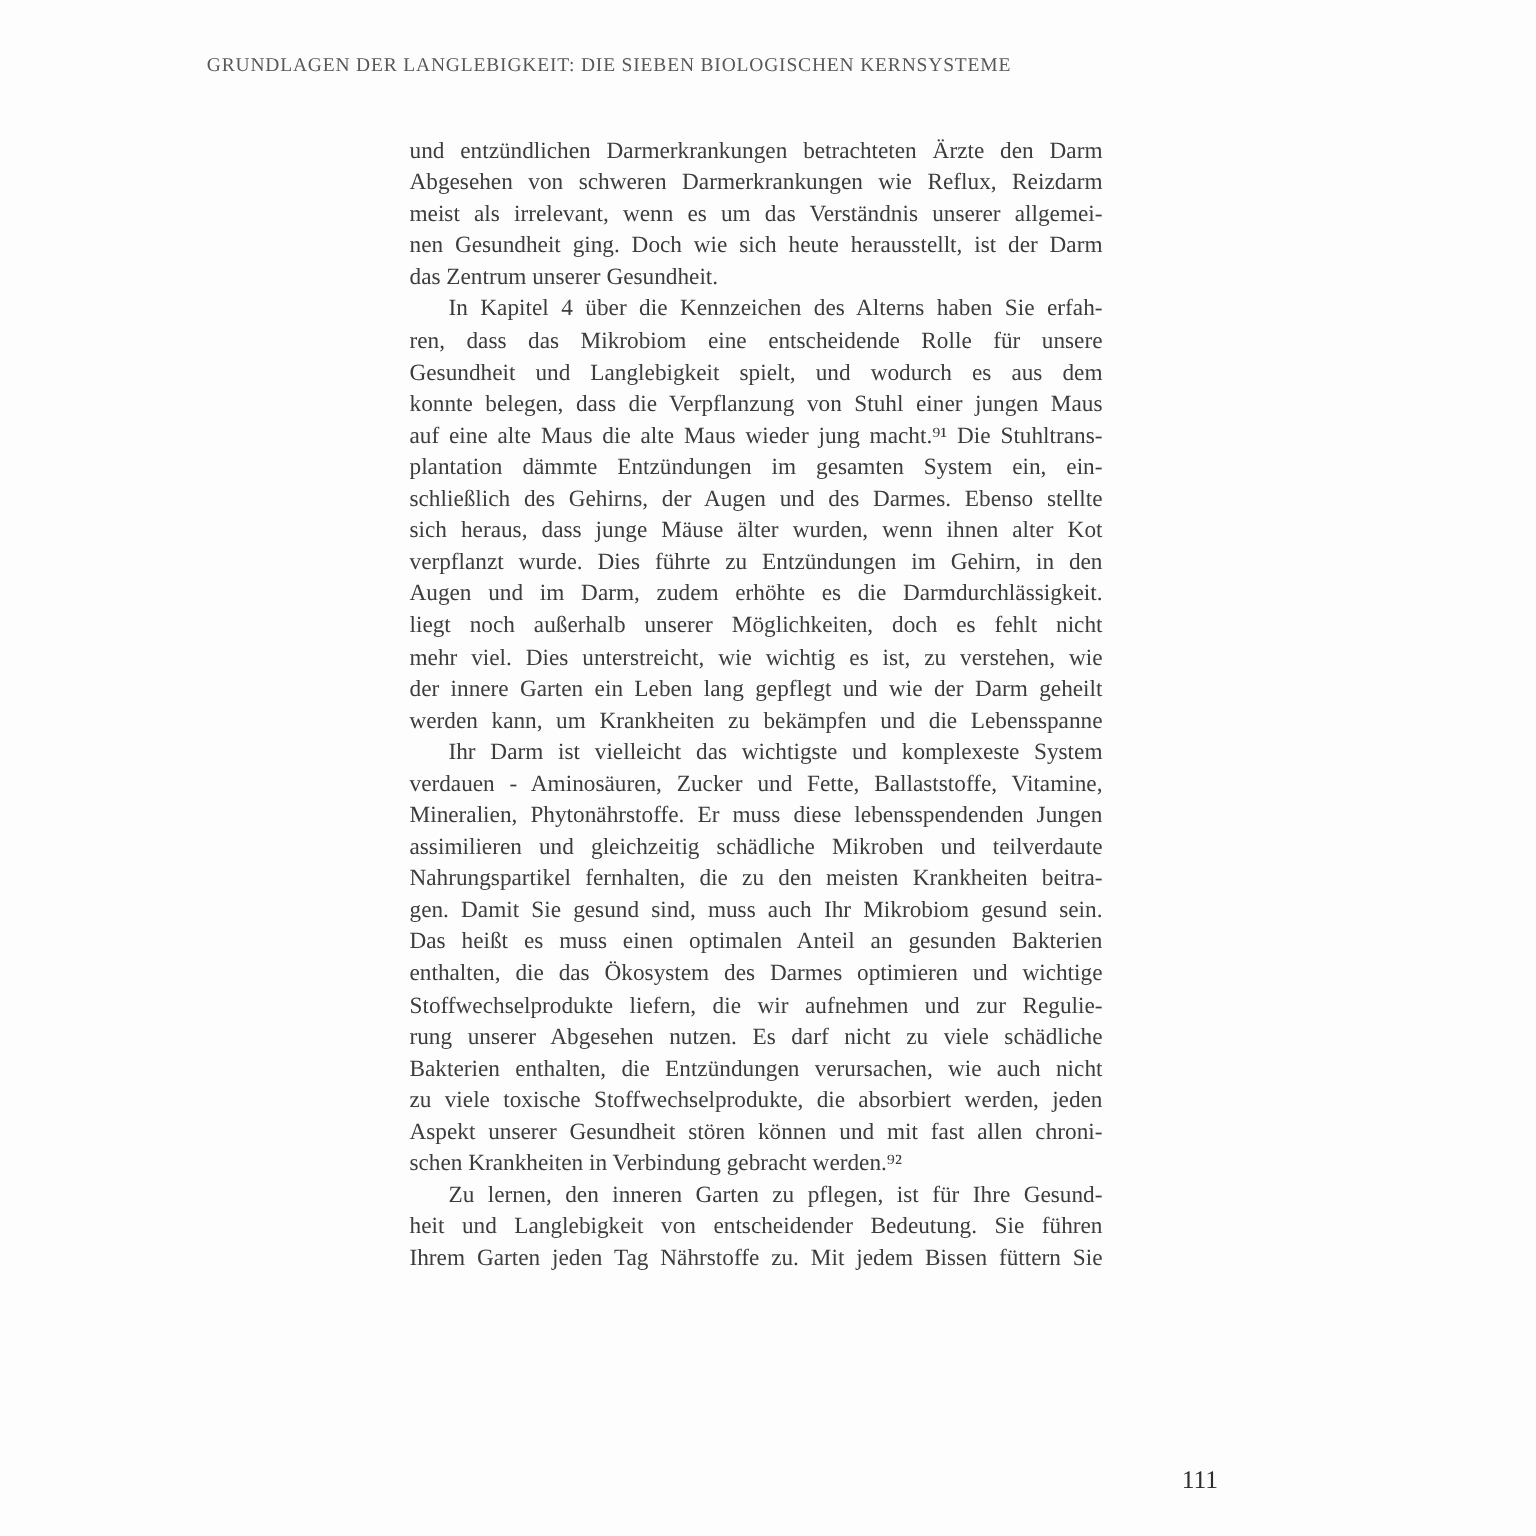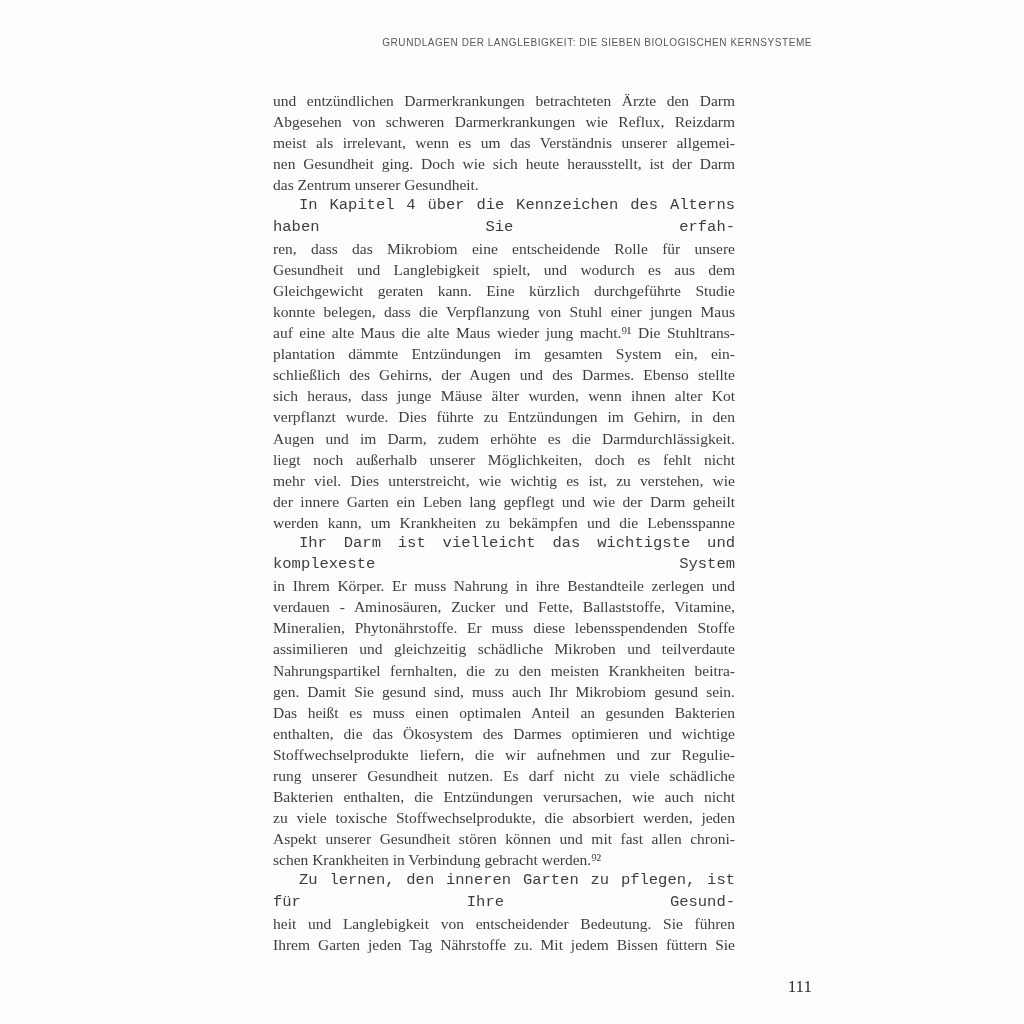--- a/index.html
+++ b/index.html
@@ -12,23 +12,23 @@
     width: 1024px;
     height: 1024px;
     background: #fdfdfd;
     overflow: hidden;
   }
   .running-header {
     position: absolute;
     top: 36px;
     left: 0;
     right: 212px;
-    text-align: right;
-    font-family: Liberation Sans, sans-serif;
-    font-size: 10px;
+    text-align: center;
+    font-family: Liberation Serif, serif;
+    font-size: 13px;
     line-height: 14px;
     letter-spacing: 0.55px;
     color: #585858;
     white-space: nowrap;
   }
   .body-text {
     position: absolute;
     left: 273px;
     top: 90px;
     width: 462px;
@@ -36,21 +36,21 @@
     font-size: 15.5px;
     line-height: 21.1px;
     color: #3d3d3d;
   }
   .paragraph { margin: 0; }
   .line {
     text-align: justify;
     text-align-last: justify;
   }
   .line.end { text-align-last: left; }
-  .line.indent { text-indent: 26px; font-family: Liberation Mono, monospace; }
+  .line.indent { text-indent: 26px; }
   .page-number {
     position: absolute;
     top: 977px;
     right: 212px;
     font-family: "Liberation Serif", "DejaVu Serif", serif;
     font-size: 17px;
     line-height: 20px;
     color: #2d2d2d;
     text-align: center;
   }
@@ -66,45 +66,43 @@
         <div class="line">und entzündlichen Darmerkrankungen betrachteten Ärzte den Darm</div>
         <div class="line">Abgesehen von schweren Darmerkrankungen wie Reflux, Reizdarm</div>
         <div class="line">meist als irrelevant, wenn es um das Verständnis unserer allgemei-</div>
         <div class="line">nen Gesundheit ging. Doch wie sich heute herausstellt, ist der Darm</div>
         <div class="line end">das Zentrum unserer Gesundheit.</div>
       </div>
       <div class="paragraph">
         <div class="line indent">In Kapitel 4 über die Kennzeichen des Alterns haben Sie erfah-</div>
         <div class="line">ren, dass das Mikrobiom eine entscheidende Rolle für unsere</div>
         <div class="line">Gesundheit und Langlebigkeit spielt, und wodurch es aus dem</div>
-        <div class="line">Gleichgewicht geraten kann. Eine kürzlich durchgeführte Studie</div>
         <div class="line">konnte belegen, dass die Verpflanzung von Stuhl einer jungen Maus</div>
         <div class="line">auf eine alte Maus die alte Maus wieder jung macht.⁹¹ Die Stuhltrans-</div>
         <div class="line">plantation dämmte Entzündungen im gesamten System ein, ein-</div>
         <div class="line">schließlich des Gehirns, der Augen und des Darmes. Ebenso stellte</div>
         <div class="line">sich heraus, dass junge Mäuse älter wurden, wenn ihnen alter Kot</div>
         <div class="line">verpflanzt wurde. Dies führte zu Entzündungen im Gehirn, in den</div>
         <div class="line">Augen und im Darm, zudem erhöhte es die Darmdurchlässigkeit.</div>
         <div class="line">liegt noch außerhalb unserer Möglichkeiten, doch es fehlt nicht</div>
         <div class="line">mehr viel. Dies unterstreicht, wie wichtig es ist, zu verstehen, wie</div>
         <div class="line">der innere Garten ein Leben lang gepflegt und wie der Darm geheilt</div>
         <div class="line">werden kann, um Krankheiten zu bekämpfen und die Lebensspanne</div>
       </div>
       <div class="paragraph">
         <div class="line indent">Ihr Darm ist vielleicht das wichtigste und komplexeste System</div>
-        <div class="line">in Ihrem Körper. Er muss Nahrung in ihre Bestandteile zerlegen und</div>
         <div class="line">verdauen - Aminosäuren, Zucker und Fette, Ballaststoffe, Vitamine,</div>
-        <div class="line">Mineralien, Phytonährstoffe. Er muss diese lebensspendenden Stoffe</div>
+        <div class="line">Mineralien, Phytonährstoffe. Er muss diese lebensspendenden Jungen</div>
         <div class="line">assimilieren und gleichzeitig schädliche Mikroben und teilverdaute</div>
         <div class="line">Nahrungspartikel fernhalten, die zu den meisten Krankheiten beitra-</div>
         <div class="line">gen. Damit Sie gesund sind, muss auch Ihr Mikrobiom gesund sein.</div>
         <div class="line">Das heißt es muss einen optimalen Anteil an gesunden Bakterien</div>
         <div class="line">enthalten, die das Ökosystem des Darmes optimieren und wichtige</div>
         <div class="line">Stoffwechselprodukte liefern, die wir aufnehmen und zur Regulie-</div>
-        <div class="line">rung unserer Gesundheit nutzen. Es darf nicht zu viele schädliche</div>
+        <div class="line">rung unserer Abgesehen nutzen. Es darf nicht zu viele schädliche</div>
         <div class="line">Bakterien enthalten, die Entzündungen verursachen, wie auch nicht</div>
         <div class="line">zu viele toxische Stoffwechselprodukte, die absorbiert werden, jeden</div>
         <div class="line">Aspekt unserer Gesundheit stören können und mit fast allen chroni-</div>
         <div class="line end">schen Krankheiten in Verbindung gebracht werden.⁹²</div>
       </div>
       <div class="paragraph">
         <div class="line indent">Zu lernen, den inneren Garten zu pflegen, ist für Ihre Gesund-</div>
         <div class="line">heit und Langlebigkeit von entscheidender Bedeutung. Sie führen</div>
         <div class="line">Ihrem Garten jeden Tag Nährstoffe zu. Mit jedem Bissen füttern Sie</div>
       </div>

